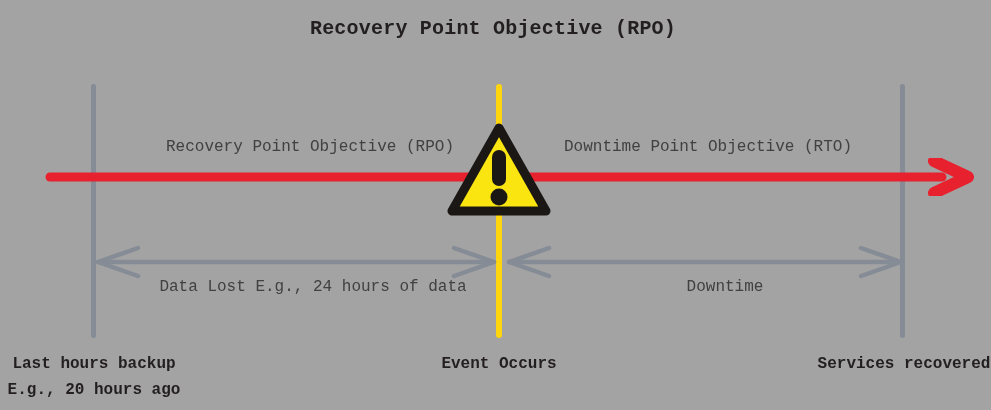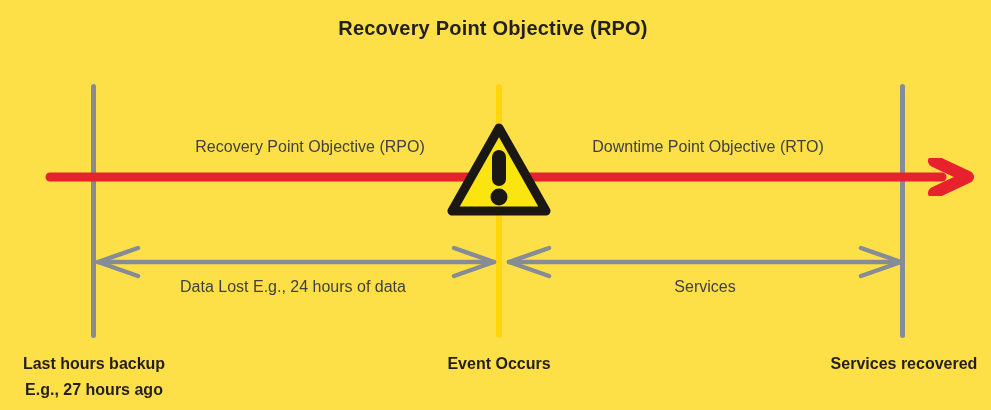--- a/index.html
+++ b/index.html
@@ -11,22 +11,23 @@
     --text-dark:#231F20;
     --text-body:#414042;
   }
   *{margin:0;padding:0;box-sizing:border-box;}
   html,body{background:#fff;}
   body{font-family:"Liberation Sans","DejaVu Sans",sans-serif;}
   .canvas{
     position:relative;
     width:991px;
     height:410px;
-    background:#fde047;
+    background:#a3a3a3;
     overflow:hidden;
+    font-family:Liberation Mono, monospace;
   }
   .title{
     position:absolute;
     left:493px; top:17px;
     transform:translateX(-50%);
     white-space:nowrap;
     font-size:20px;
     font-weight:bold;
     color:var(--text-dark);
     letter-spacing:0.2px;
@@ -69,20 +70,21 @@
   }
   .segment-label.rpo{left:310px;}
   .segment-label.rto{left:708px;}
   .measure-label{
     position:absolute;
     top:278px;
     transform:translateX(-50%);
     white-space:nowrap;
     font-size:16px;
     color:var(--text-body);
+    margin-left:20px;
   }
   .measure-label.data-lost{left:293px;}
   .measure-label.downtime{left:705px;}
   .milestone{
     position:absolute;
     top:351px;
     transform:translateX(-50%);
     white-space:nowrap;
     text-align:center;
     font-size:16px;
@@ -124,22 +126,22 @@
     <polyline class="chev" points="48,4 8,18 48,32"></polyline>
     <polyline class="chev" points="364,4 404,18 364,32"></polyline>
   </svg>
   <svg id="measure-right" class="measure-svg svg-abs" viewBox="0 0 404 36">
     <line class="shaft" x1="6" y1="18" x2="398" y2="18"></line>
     <polyline class="chev" points="46,4 6,18 46,32"></polyline>
     <polyline class="chev" points="358,4 398,18 358,32"></polyline>
   </svg>
 
   <div class="measure-label data-lost">Data Lost E.g., 24 hours of data</div>
-  <div class="measure-label downtime">Services</div>
+  <div class="measure-label downtime">Downtime</div>
 
   <div class="milestone backup">
     <div>Last hours backup</div>
-    <div>E.g., 27 hours ago</div>
+    <div>E.g., 20 hours ago</div>
   </div>
   <div class="milestone event">Event Occurs</div>
   <div class="milestone recovered">Services recovered</div>
 
 </div>
 
 </body></html>

